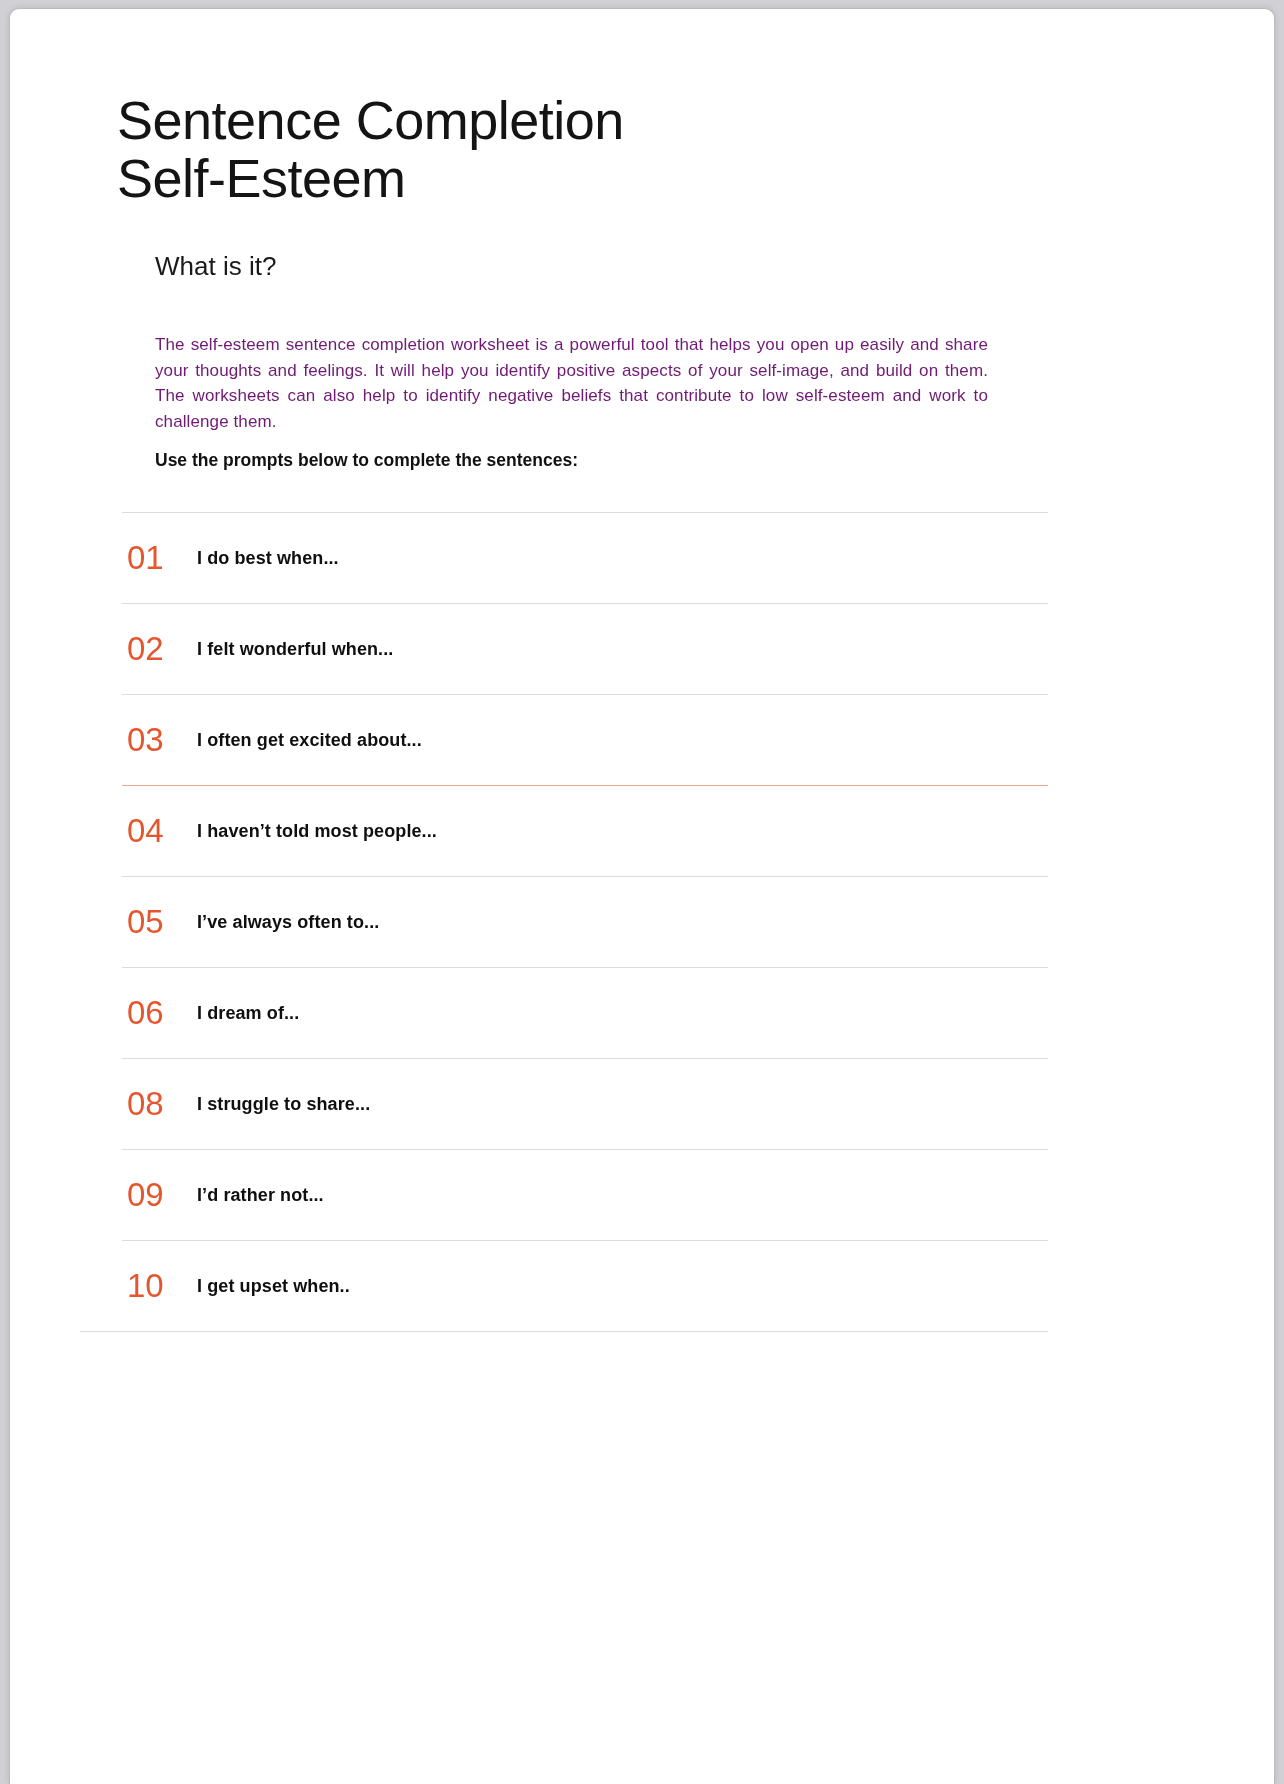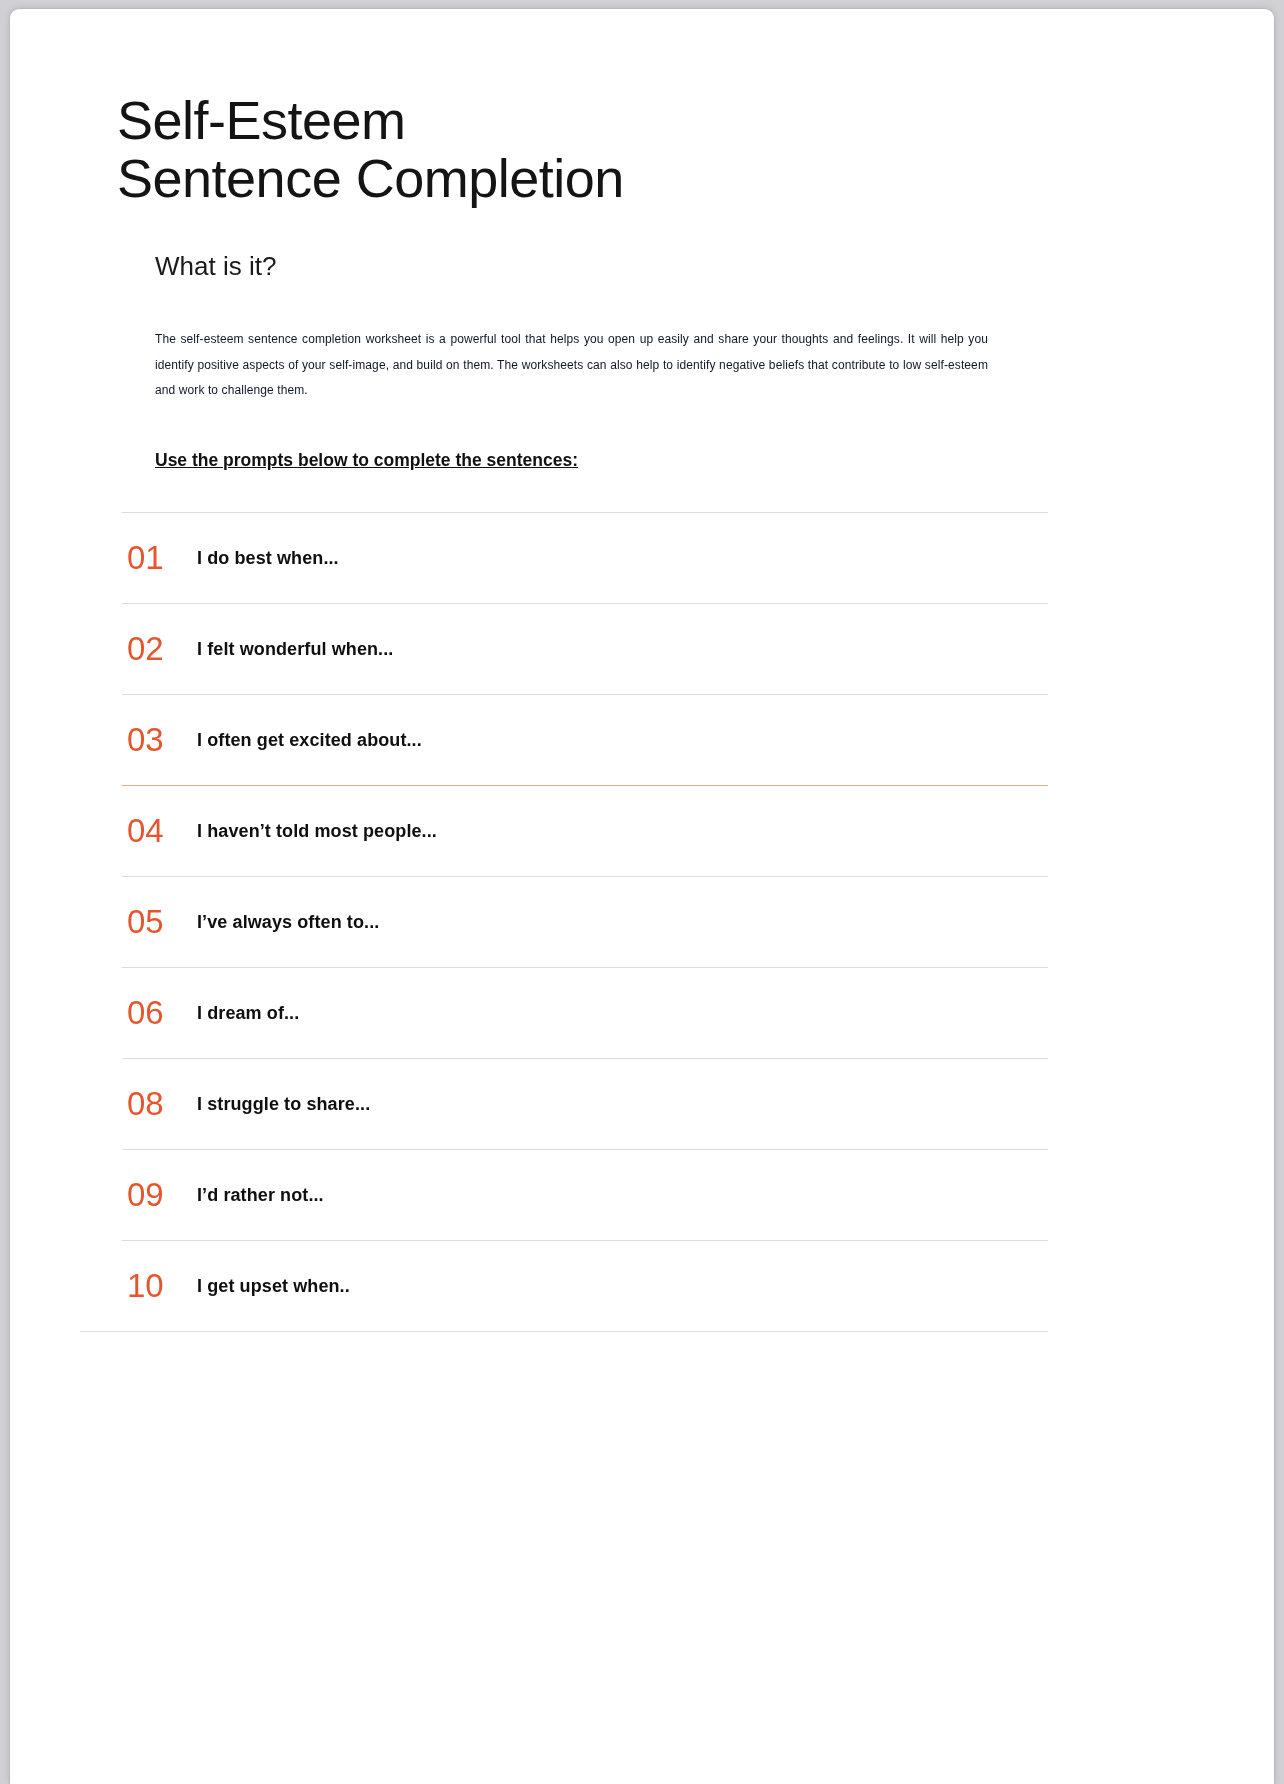--- a/index.html
+++ b/index.html
@@ -40,34 +40,33 @@
     font-size: 26px;
     font-weight: 500;
     color: #1a1a1a;
     text-align: center;
   }
   .description {
     position: absolute;
     left: 145px;
     top: 306px;
     width: 833px;
-    font-size: 12px;
+    font-size: 17px;
     line-height: 25.5px;
     letter-spacing: 0.1px;
     text-align: justify;
-    color: #0f172a;
+    color: #701a75;
   }
   .instruction {
     position: absolute;
     left: 145px;
     top: 441px;
     font-size: 17.5px;
     font-weight: 700;
     color: #111111;
-    text-decoration: underline;
   }
   .prompt-list {
     position: absolute;
     left: 70px;
     top: 503px;
     width: 968px;
     border-bottom: 1px solid #dcdcdc;
   }
   .prompt-row {
     display: flex;
@@ -95,22 +94,22 @@
     letter-spacing: 0.1px;
     color: #0f0f0f;
   }
 </style>
 </head>
 <body>
 
 <div class="page">
 
   <div class="doc-title">
+    <div>Sentence Completion</div>
     <div>Self-Esteem</div>
-    <div>Sentence Completion</div>
   </div>
 
   <div class="what-heading">What is it?</div>
 
   <p class="description">The self-esteem sentence completion worksheet is a powerful tool that helps you open up easily and share your thoughts and feelings. It will help you identify positive aspects of your self-image, and build on them. The worksheets can also help to identify negative beliefs that contribute to low self-esteem and work to challenge them.</p>
 
   <div class="instruction">Use the prompts below to complete the sentences:</div>
 
   <div class="prompt-list">
     <div class="prompt-row">

